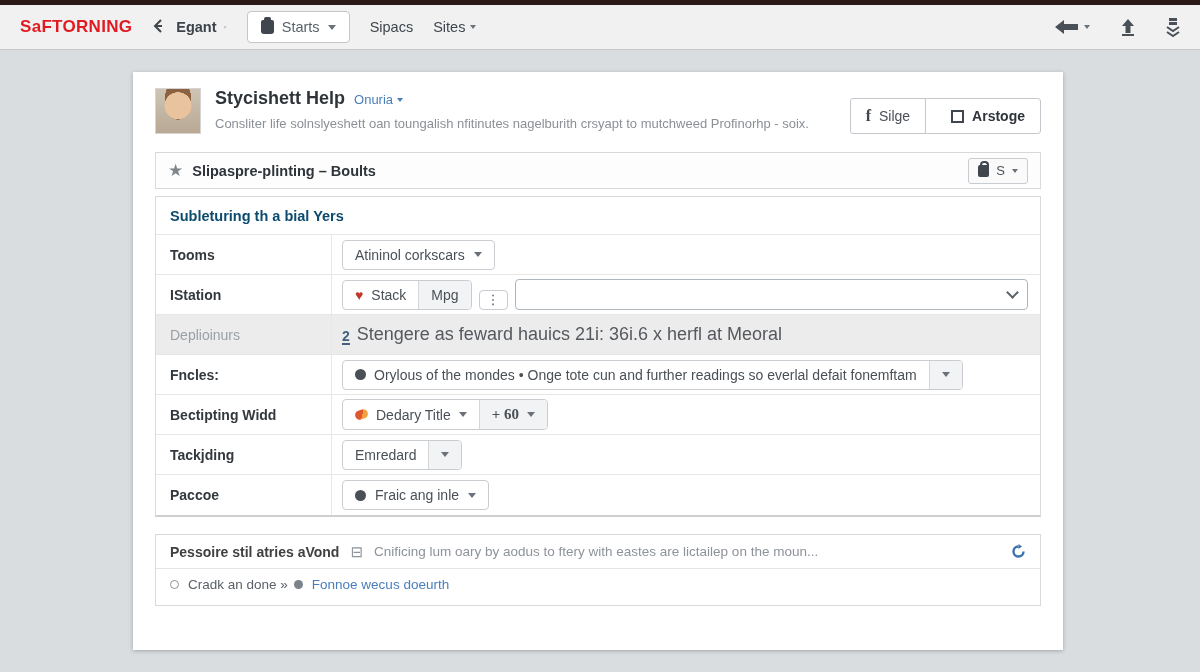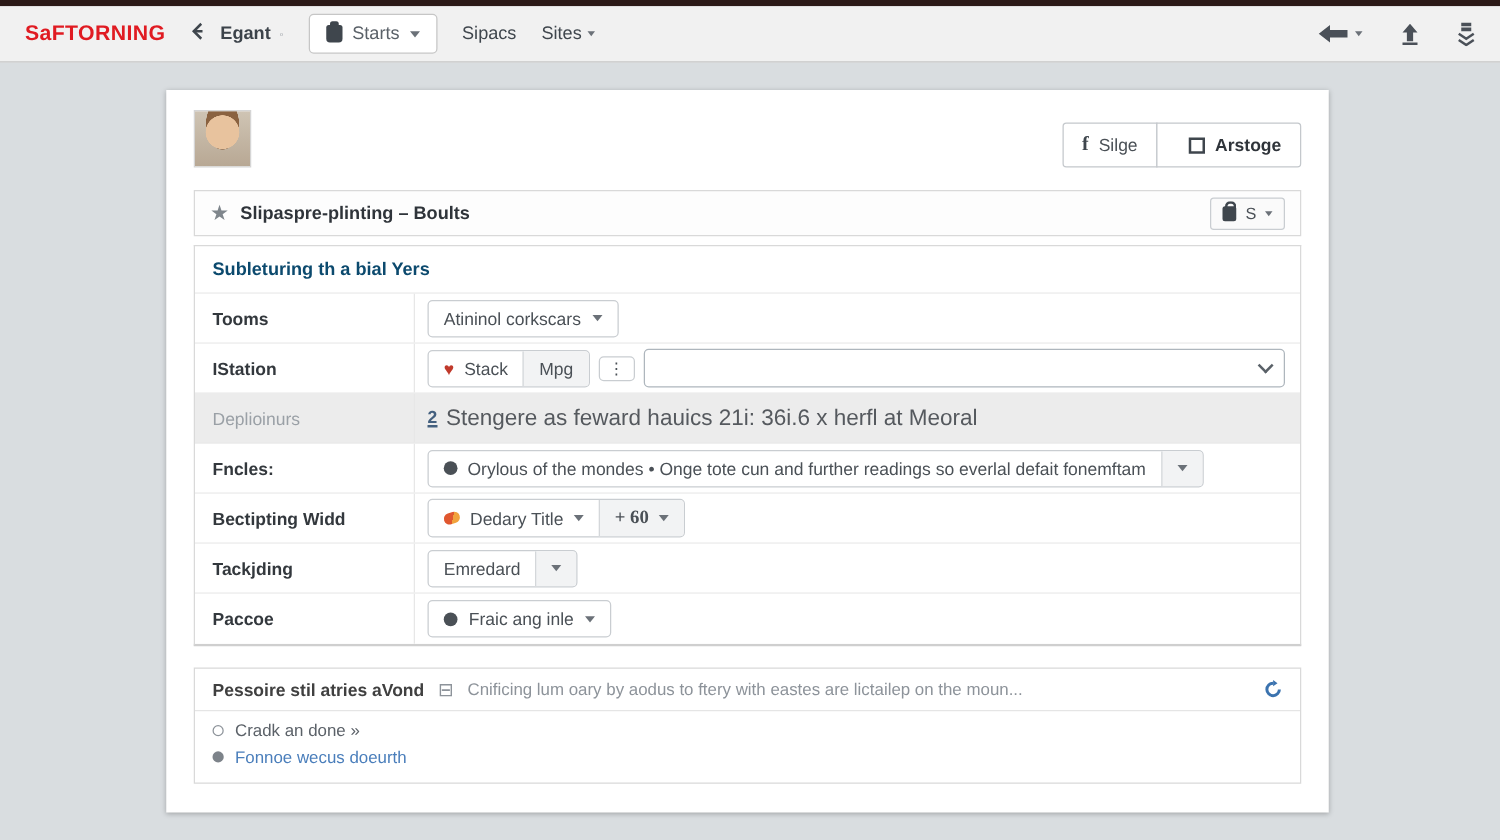--- a/index.html
+++ b/index.html
@@ -80,21 +80,21 @@
   .frow { display:flex; align-items:center; min-height:40px; border-bottom:1px solid #e7e7e7; background:#fff; }
   .frow:last-child { border-bottom:none; }
   .frow.shaded { background:#ececec; }
   .sect-row { padding:0 14px; font-weight:bold; font-size:14.5px; color:#0c4a6e; min-height:38px; display:flex; align-items:center; border-bottom:1px solid #e7e7e7; }
   .flabel {
     width:176px; flex:0 0 auto; align-self:stretch; display:flex; align-items:center;
     padding-left:14px; font-weight:bold; font-size:14px; color:#33383d;
     border-right:1px solid #e7e7e7;
   }
   .flabel.muted { color:#9aa0a6; font-weight:normal; }
-  .fctrl { flex:1; display:flex; align-items:center; padding:0 10px; gap:7px; }
+  .fctrl { flex:1; display:flex; align-items:flex-end; padding:0 10px; gap:7px; }
   .dd {
     background:#fff; border:1px solid #c9cdd1; border-radius:4px; padding:6px 12px;
     display:inline-flex; align-items:center; gap:9px; font-size:14px; color:#4a5056; cursor:pointer;
   }
   .seg { display:inline-flex; border:1px solid #c9cdd1; border-radius:4px; overflow:hidden; background:#fff; }
   .seg > span { padding:6px 12px; display:inline-flex; align-items:center; gap:8px; font-size:14px; color:#4a5056; cursor:pointer; }
   .seg > span + span { border-left:1px solid #d4d7da; }
   .seg .gray { background:#f2f3f4; }
   .heart { color:#c0392b; font-size:14px; }
   .dot-dark { width:11px; height:11px; border-radius:50%; background:#4a5056; display:inline-block; }
@@ -109,21 +109,21 @@
   .rowtext { font-size:18px; color:#55595e; }
   .plus { font-size:15px; color:#4a5056; font-weight:bold;font-family:Liberation Serif, serif; }
 
   
   .fpanel { margin:17px 22px 0; border:1px solid #d9d9d9; }
   .fp-head { display:flex; align-items:center; gap:11px; padding:0 14px; height:34px; border-bottom:1px solid #e5e5e5; }
   .fp-title { font-weight:bold; font-size:14px; color:#404040; }
   .boxminus { color:#8d939a; font-size:15px; }
   .fp-note { font-size:13.5px; color:#8d939a; }
   .refresh { margin-left:auto; cursor:pointer; display:flex; }
-  .fp-list { padding:8px 14px 13px; display:flex; flex-direction:column; gap:6px; }
+  .fp-list { padding:8px 14px 13px; display:flex; gap:6px;align-items:center; }
   .fp-item { display:flex; align-items:center; gap:9px; font-size:13.5px; cursor:pointer; }
   .bullet-o { width:9px; height:9px; border:1.5px solid #8d939a; border-radius:50%; flex:0 0 auto; }
   .bullet-f { width:9px; height:9px; background:#7d838a; border-radius:50%; flex:0 0 auto; }
   .fp-item .t1 { color:#5b6168; }
   .fp-item .t2 { color:#4a7ebb; }
 </style>
 </head>
 <body>
 
 <div class="topstrip"></div>
@@ -177,20 +177,30 @@
         <path d="M1 14 L7 18 L13 14" fill="none" stroke="#4a5058" stroke-width="2"></path>
       </svg>
     </span>
   </span>
 </div>
 
 <div class="card">
 
   <div class="profile">
     <div class="avatar"></div>
+    <div>
+      <div class="p-name-row">
+        <span class="p-name">Stycishett Help</span>
+        <span class="p-status">
+          <span>Onuria</span>
+          <span class="caret sm blue"></span>
+        </span>
+      </div>
+      <div class="p-desc">Consliter life solnslyeshett oan toungalish nfitinutes nagelburith crsyapt to mutchweed Profinorhp - soix.</div>
+    </div>
     <div class="p-btns">
       <span class="btn first">
         <span class="fb-glyph">f</span>
         <span>Silge</span>
       </span>
       <span class="btn last">
         <span class="sq-glyph"></span>
         <span>Arstoge</span>
       </span>
     </div>

